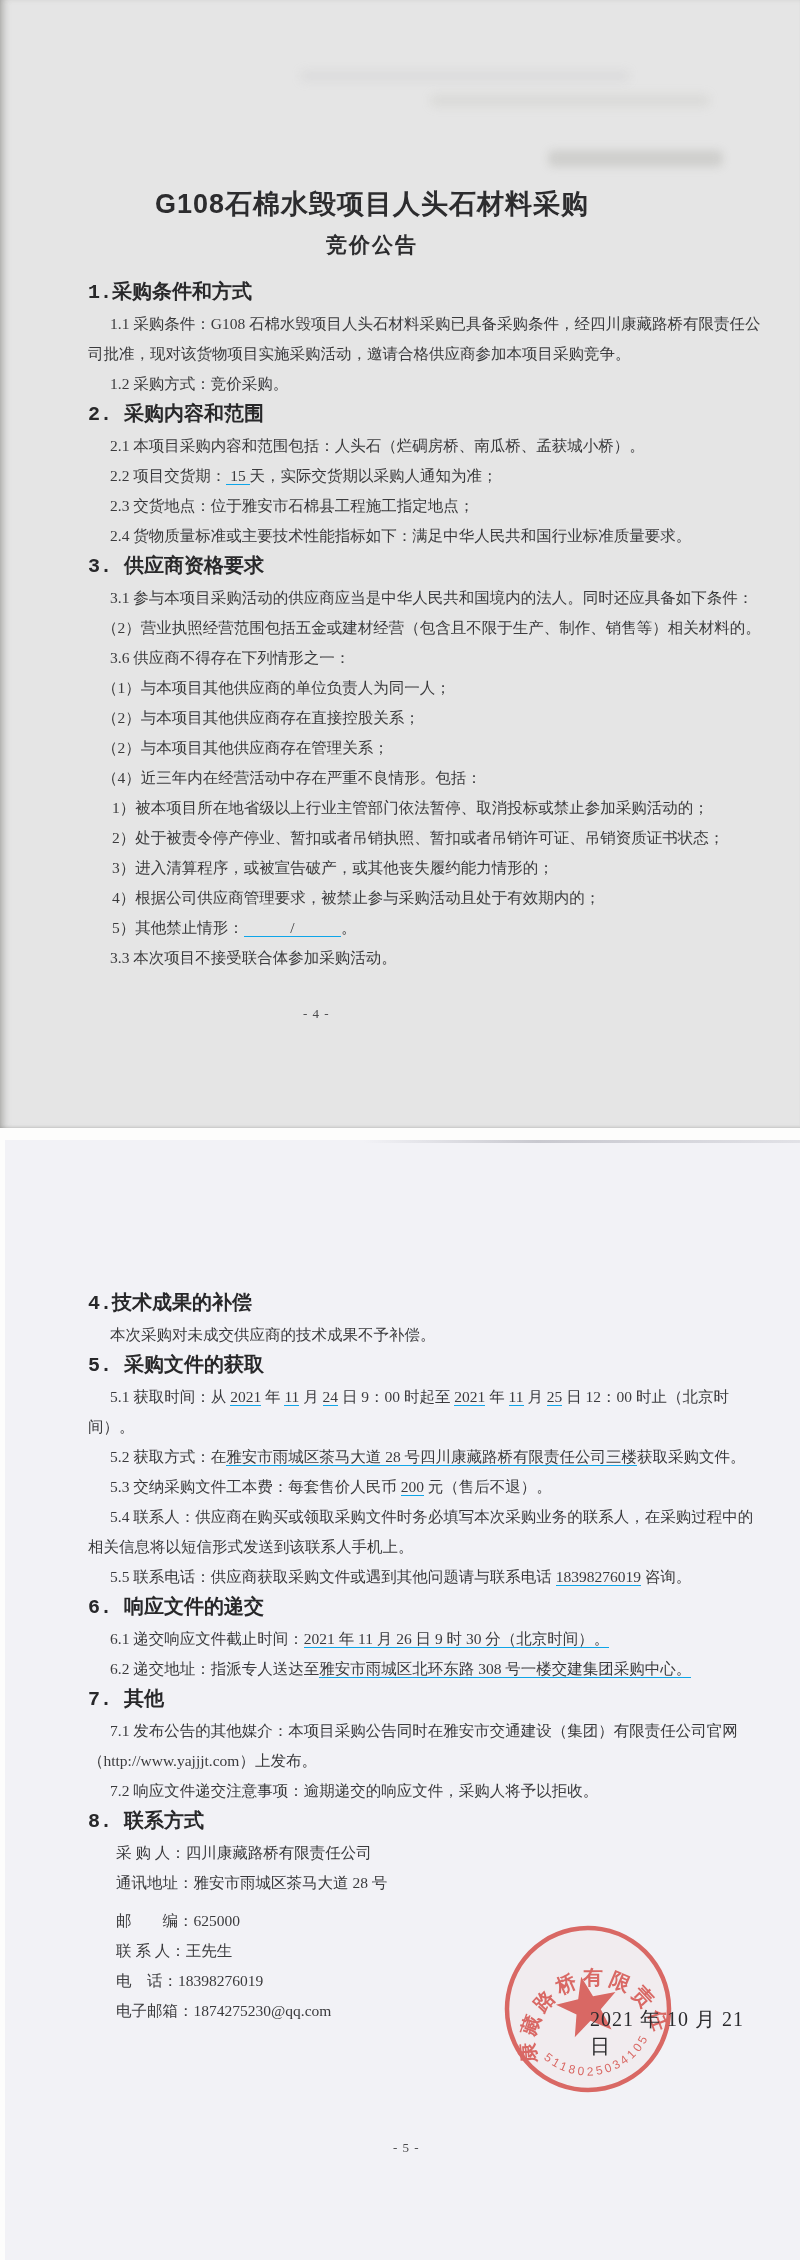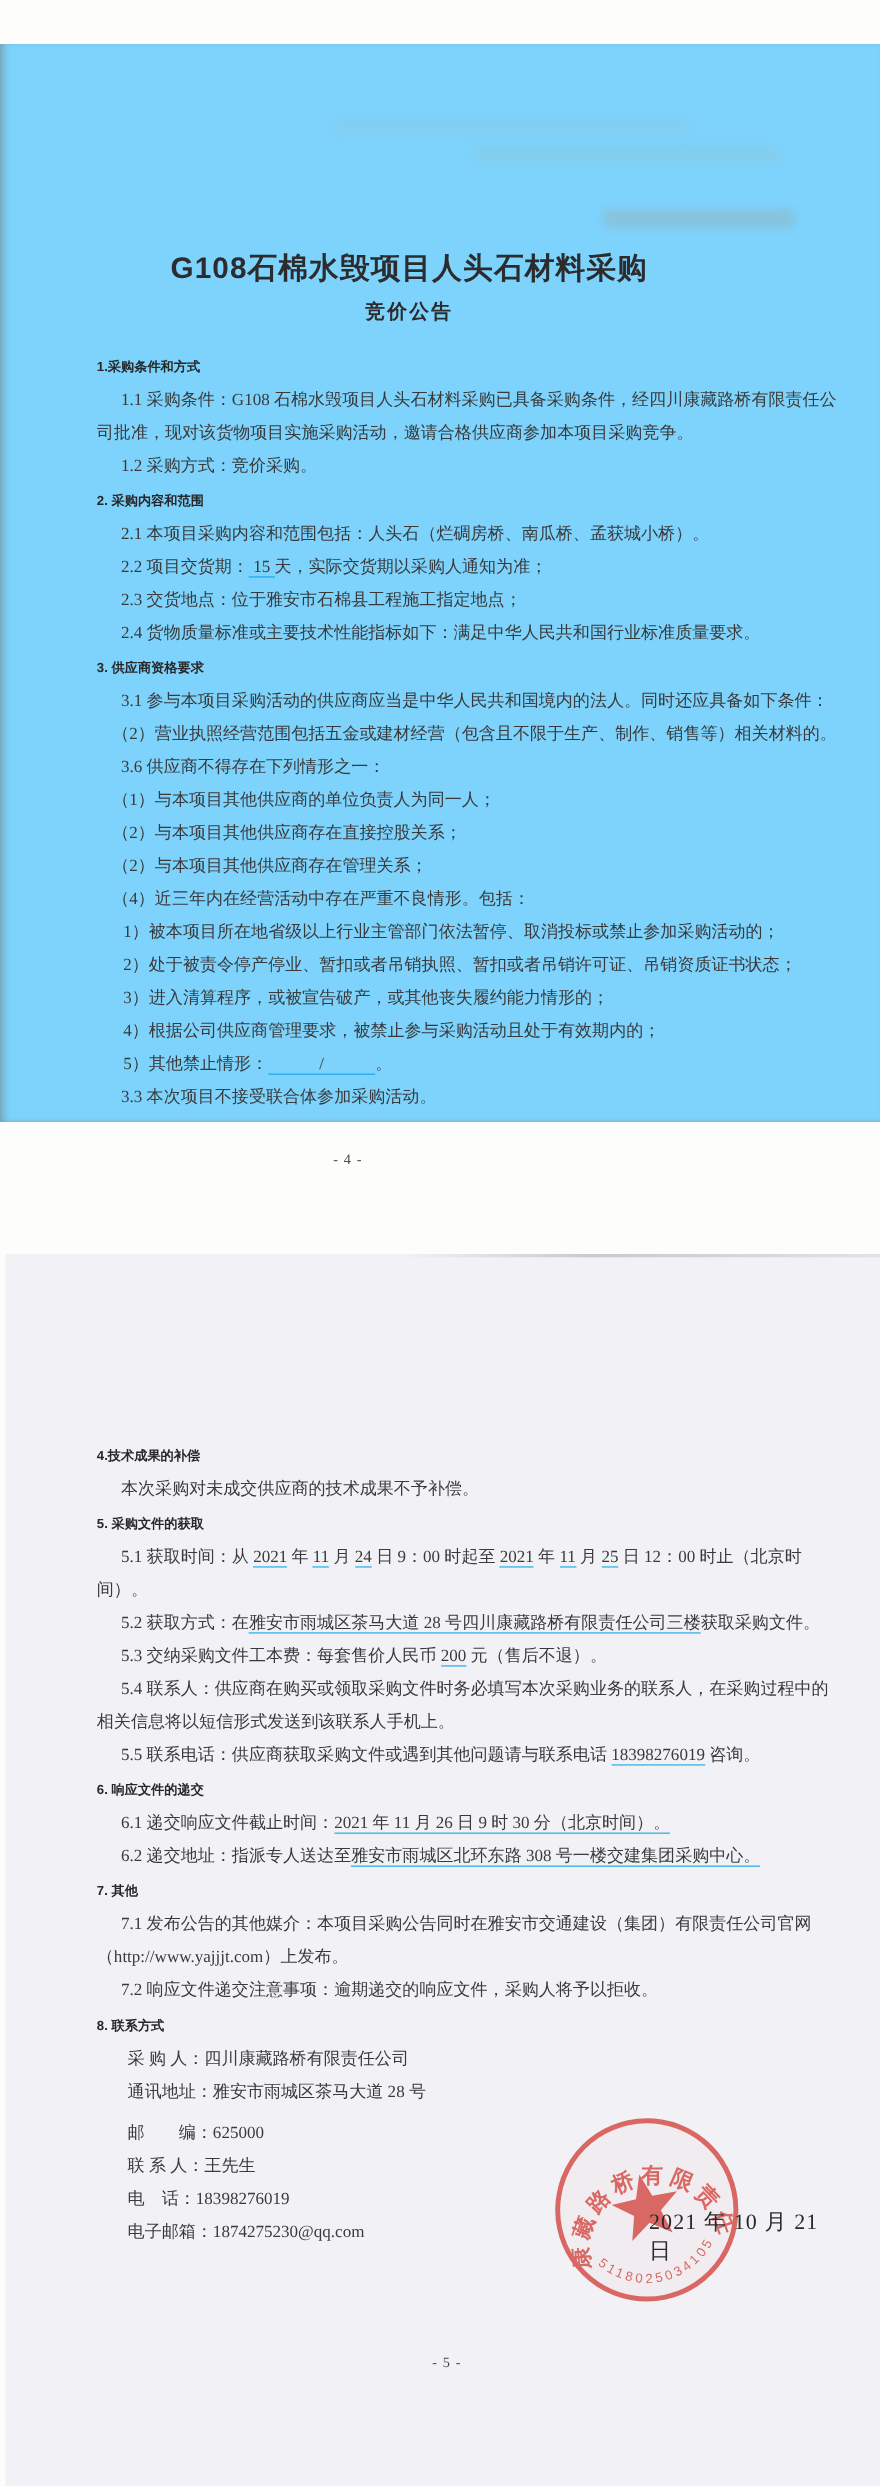--- a/index.html
+++ b/index.html
@@ -4,51 +4,50 @@
 <style>
   html,body{margin:0;padding:0;}
   body{
     width:800px;height:2260px;position:relative;
     background:#fdfdfc;overflow:hidden;
     font-family:"Liberation Serif","DejaVu Serif",serif;
     color:#3a3a3c;
   }
   .page{position:absolute;}
   #page1{
-    top:0;left:0;width:800px;height:980px;background:#7dd3fc;
+    top:0;left:0;width:800px;height:1128px;background:#e5e5e5;
     box-shadow:inset 7px 0 9px -5px rgba(110,110,105,.6), inset 0 -2px 3px -2px rgba(140,140,135,.5);
-    margin-top:40px;
   }
   #page2{
     top:1140px;left:5px;width:795px;height:1120px;background:#f2f2f6;
   }
   #page2::before{
     content:"";position:absolute;top:0;left:45%;right:0;height:3px;
     background:linear-gradient(90deg,transparent,rgba(150,150,160,.45) 40%,rgba(150,150,160,.18));
   }
   .smudge{position:absolute;pointer-events:none;border-radius:6px;}
   .sm1{top:150px;left:548px;width:175px;height:17px;background:rgba(160,160,152,.30);filter:blur(4px);}
   .sm2{top:94px;left:430px;width:280px;height:13px;background:rgba(170,170,162,.17);filter:blur(5px);}
   .sm3{top:70px;left:300px;width:330px;height:12px;background:rgba(170,170,175,.14);filter:blur(5px);}
   .doc-title{
     position:absolute;top:186px;left:0;width:744px;text-align:center;
     font-family:"Liberation Sans","DejaVu Sans",sans-serif;font-weight:bold;
     font-size:27px;letter-spacing:1px;color:#2c2c2e;
   }
   .doc-subtitle{
     position:absolute;top:231px;left:0;width:744px;text-align:center;
     font-family:"Liberation Sans","DejaVu Sans",sans-serif;font-weight:bold;
-    font-size:18px;letter-spacing:2px;color:#2c2c2e;
+    font-size:21px;letter-spacing:2px;color:#2c2c2e;
   }
   .doc{position:absolute;width:677px;font-size:15.5px;line-height:30px;}
   #page1-body{left:88px;top:277px;}
-  #page2-body{left:83px;top:167px;}
+  #page2-body{left:83px;top:148px;}
   .doc h2{
-    font-family:Liberation Sans, sans-serif;
-    font-size:12px;line-height:30px;margin:1px 0;font-weight:bold;color:#28282a;
+    font-family:Liberation Mono, monospace;
+    font-size:20px;line-height:30px;margin:1px 0;font-weight:bold;color:#28282a;
   }
   .doc p{margin:0;text-indent:22px;white-space:pre-wrap;}
   .doc p.ind2{text-indent:14px;}
   .doc p.ind3{text-indent:24px;}
   .doc p.ind4{text-indent:28px;}
   .u{border-bottom:1px solid #0ea5e9;}
   .b{font-weight:normal;}
   .pnum{
     position:absolute;font-size:13px;color:#4a4a4c;letter-spacing:1px;
     font-family:"Liberation Serif",serif;

